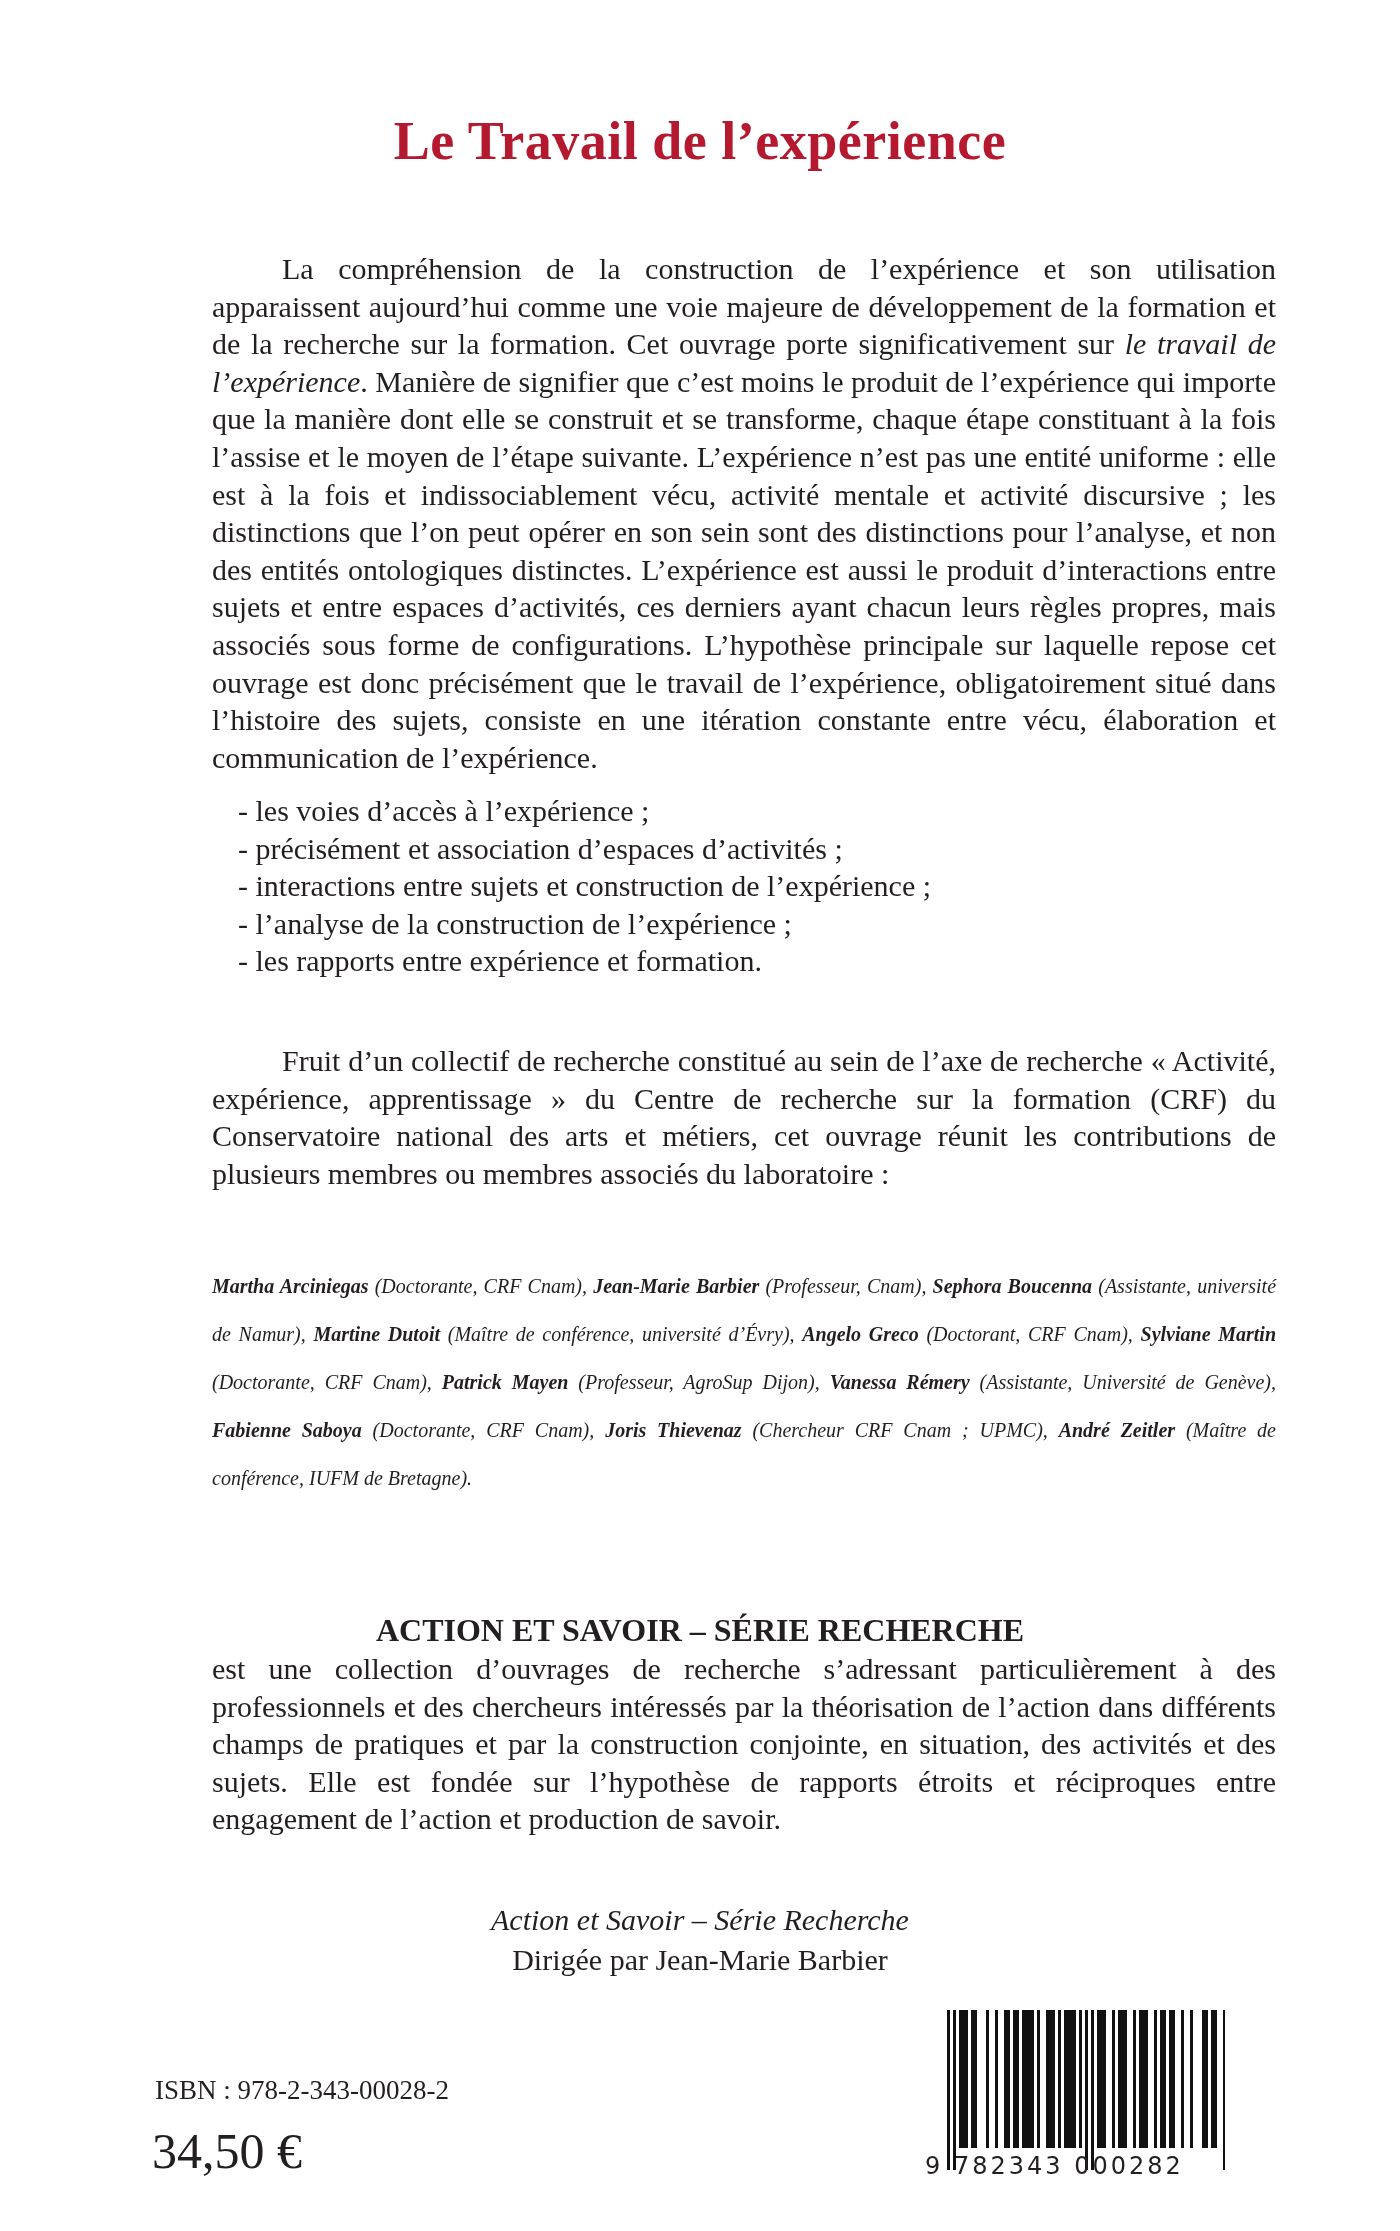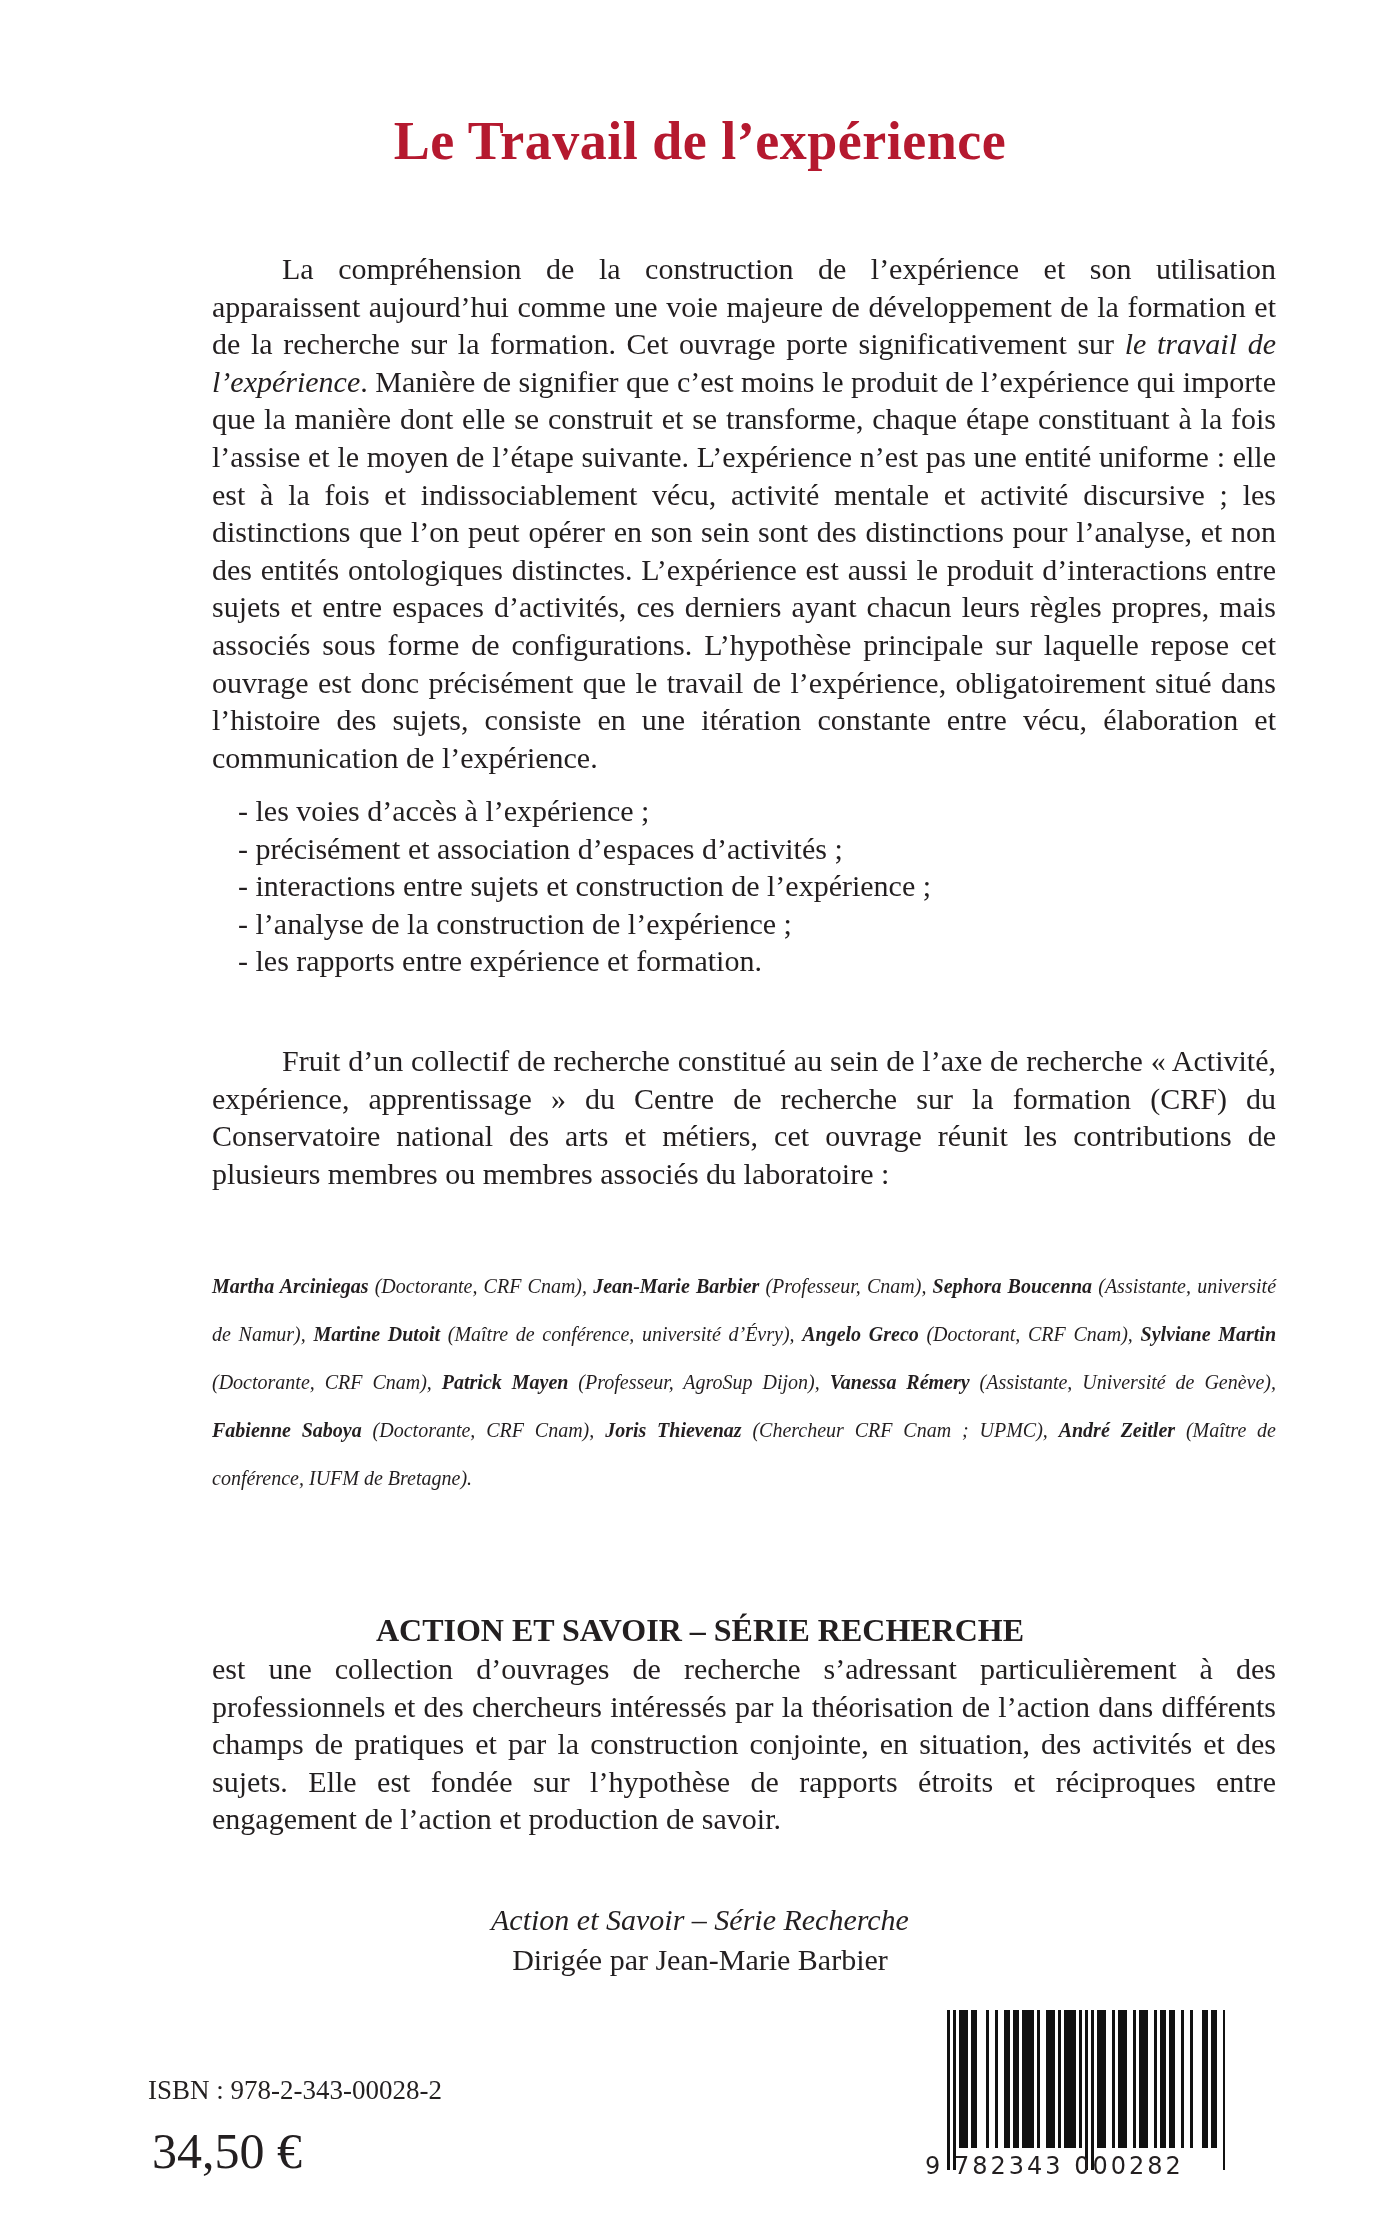--- a/index.html
+++ b/index.html
@@ -10,21 +10,21 @@
   .p1 i{font-style:italic;}
   .list{position:absolute;left:238px;top:792px;font-size:30px;line-height:37.6px;}
   .list div{white-space:nowrap;}
   .p3{top:1042px;text-indent:70px;}
   .authors{top:1262px;font-style:italic;font-size:20px;line-height:48px;}
   .authors b{font-style:italic;font-weight:bold;}
   .series-h{position:absolute;top:1612px;left:0;width:1400px;text-align:center;font-size:32px;font-weight:bold;}
   .p4{top:1650px;}
   .coll{position:absolute;top:1900px;left:0;width:1400px;text-align:center;font-size:30px;line-height:40px;}
   .coll .it{font-style:italic;}
-  .isbn{position:absolute;left:148px;top:2075px;font-size:27px;}
+  .isbn{position:absolute;left:155px;top:2075px;font-size:27px;}
   .price{position:absolute;left:152px;top:2122px;font-size:50px;}
   .barcode{position:absolute;left:925px;top:2010px;width:300px;height:170px;}
   .barcode svg{display:block;}
   .bc-num{position:absolute;left:925px;top:2152px;width:300px;font-family:"DejaVu Sans",sans-serif;font-size:24px;letter-spacing:3px;background:transparent;}
 </style>
 </head>
 <body>
 
 <div class="title">Le Travail de l’expérience</div>
 

